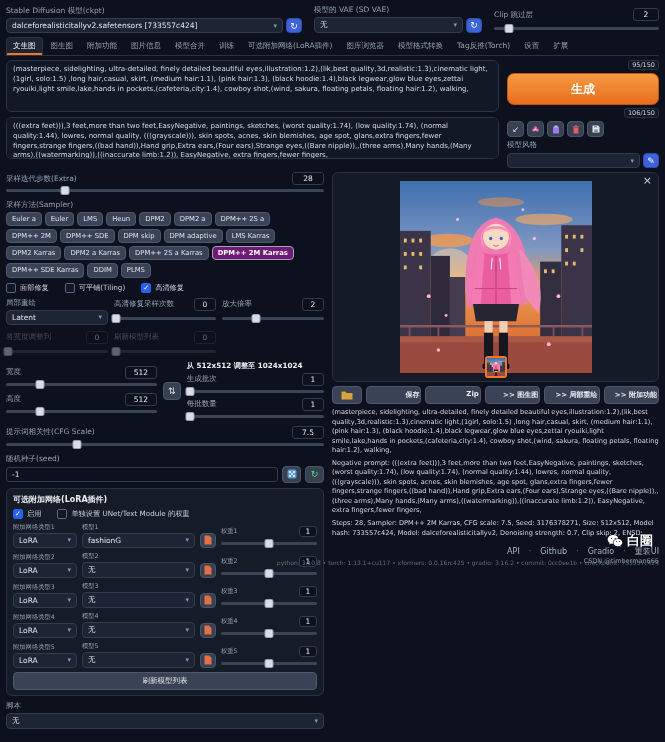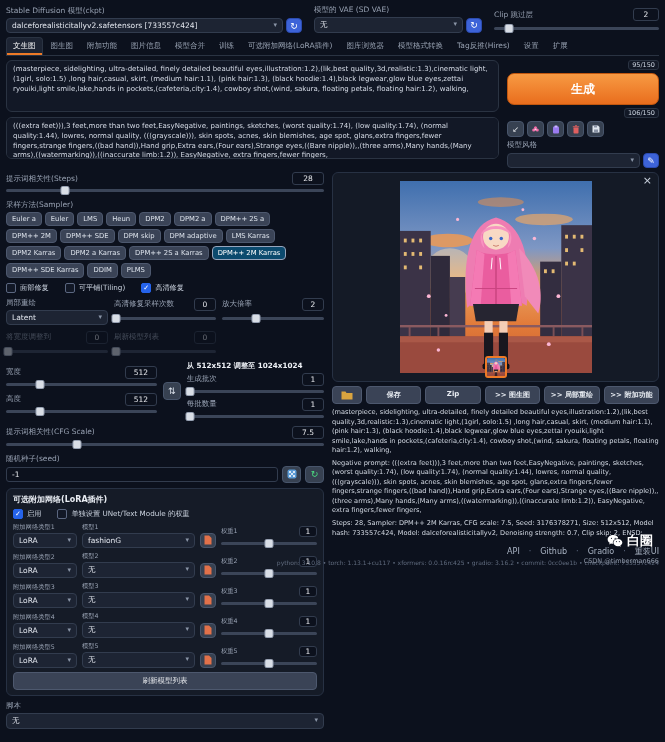--- a/index.html
+++ b/index.html
@@ -1,21 +1,21 @@
 <!DOCTYPE html>
 <html><head>
 <meta charset="utf-8">
 <style>
 *{box-sizing:border-box;margin:0;padding:0}
 html,body{width:665px;height:742px;overflow:hidden}
 body{background:#0c111d;color:#e5e7eb;font-family:"DejaVu Sans","Liberation Sans",sans-serif}
 .app{width:665px;height:568px;display:flex;flex-direction:column;padding:5px 6px 0;gap:4px;position:relative}
 .lbl{font-size:7.5px;color:#98a2b3;white-space:nowrap;overflow:hidden;text-overflow:ellipsis}
 .numbox{background:#0c111d;border:1px solid #323c4e;border-radius:3px;font-size:7.5px;color:#e5e7eb;padding:1px 4px;min-width:32px;text-align:center}
-.dd{background:#1d2433;border:1px solid #323c4e;border-radius:4px;display:flex;justify-content:space-between;align-items:flex-start;gap:4px;padding:2px 5px;font-size:7.5px;color:#e2e6ee;min-height:15px}
+.dd{background:#1d2433;border:1px solid #323c4e;border-radius:4px;display:flex;justify-content:space-between;align-items:center;gap:4px;padding:2px 5px;font-size:7.5px;color:#e2e6ee;min-height:15px}
 .dd .val{overflow:hidden;text-overflow:ellipsis;white-space:nowrap}
 .caret{color:#8b95a7;font-size:7px}
 .trk{position:relative;height:9px;margin-top:1px}
 .trk::before{content:"";position:absolute;left:0;right:0;top:3px;height:3px;background:#3b4558;border-radius:2px}
 .hdl{position:absolute;top:0;width:9px;height:9px;background:#d9dee6;border:1px solid #98a2b4;border-radius:2px;transform:translateX(-50%)}
 .srow{display:flex;justify-content:space-between;align-items:center;gap:4px}
 .qbar{display:flex;gap:12px;align-items:flex-end}
 .qgroup{display:flex;flex-direction:column;gap:2px}
 .qrow{display:flex;gap:3px;align-items:center}
 .refbtn{width:16px;height:15px;background:#3d63d8;border:1px solid #2c4cb0;border-radius:4px;color:#fff;font-size:9px;display:flex;align-items:center;justify-content:center}
@@ -28,21 +28,21 @@
 .gencol{width:152px;display:flex;flex-direction:column;gap:3px}
 .counter{align-self:flex-end;font-size:6.5px;color:#cbd3df;background:#121826;border:1px solid #2a3342;border-radius:3px;padding:0 3px}
 .genbtn{height:32px;background:linear-gradient(#f79a43,#e96d1d);border:1px solid #c2570f;border-radius:7px;color:#fff;font-size:12px;font-weight:700;display:flex;align-items:center;justify-content:center}
 .minis{display:flex;gap:3px}
 .mini{width:17px;height:16px;background:#374151;border:1px solid #48556b;border-radius:4px;display:flex;align-items:center;justify-content:center;font-size:8px;color:#e5e7eb}
 .content{display:flex;gap:8px;flex:1;min-height:0}
 .leftcol{width:318px;display:flex;flex-direction:column;gap:5px}
 .rightcol{flex:1;display:flex;flex-direction:column;gap:4px;min-width:0}
 .sgrid{display:flex;flex-wrap:wrap;gap:3px;margin-top:2px}
 .sbtn{background:#3a4356;border:1px solid #4d586e;border-radius:4px;color:#dbe1ea;font-size:6.8px;padding:2px 5px;line-height:1.2;white-space:nowrap}
-.sbtn.sel{background:#0c4a6e;border-color:#97a5bd;color:#fff;font-weight:400}
+.sbtn.sel{background:#701a75;border-color:#97a5bd;color:#fff;font-weight:700}
 .cbrow{display:flex;gap:16px;align-items:center}
 .cb{display:flex;gap:4px;align-items:center;font-size:7.2px;color:#cbd3df}
 .box{width:10px;height:10px;border:1px solid #5b6780;border-radius:2px;background:#121826;display:flex;align-items:center;justify-content:center;font-size:7px;color:transparent}
 .box.checked{background:#2563eb;border-color:#2563eb;color:#fff}
 .grid3{display:grid;grid-template-columns:1fr 1fr 1fr;gap:6px}
 .cell{display:flex;flex-direction:column;gap:2px}
 .disabled{opacity:.4}
 .whblock{display:flex;gap:6px;align-items:center}
 .whcol{flex:1.1;display:flex;flex-direction:column;gap:4px}
 .bcol{flex:1;display:flex;flex-direction:column;gap:2px}
@@ -55,21 +55,21 @@
 .ptitle{font-size:8px;font-weight:700;color:#e9edf3}
 .lrow{display:grid;grid-template-columns:64px 1fr 16px 96px;gap:5px;align-items:end}
 .lcell{display:flex;flex-direction:column;gap:1px;min-width:0}
 .tinylbl{font-size:6.3px;color:#98a2b3;white-space:nowrap;overflow:hidden;text-overflow:ellipsis}
 .docbtn{width:16px;height:15px;background:#374151;border:1px solid #48556b;border-radius:4px;display:flex;align-items:center;justify-content:center}
 .bigbtn{background:#3a4356;border:1px solid #4d586e;border-radius:4px;color:#e5e7eb;font-size:7.5px;padding:3px;text-align:center}
 .imgpanel{background:#141a26;border:1px solid #273143;border-radius:6px;position:relative;height:210px;display:flex;align-items:center;justify-content:center;flex:none}
 .closex{position:absolute;top:1px;right:6px;color:#cbd3df;font-size:11px}
 .thumb{position:absolute;bottom:3px;left:50%;transform:translateX(-50%);width:22px;height:22px;border:2px solid #ee7a27;border-radius:3px;overflow:hidden;background:#000;display:flex}
 .gbtns{display:flex;gap:4px}
-.gbtn{flex:1;background:#3a4356;border:1px solid #4d586e;border-radius:4px;color:#e9edf3;font-size:7px;font-weight:700;padding:3px 1px;text-align:center;white-space:nowrap}
+.gbtn{flex:1;background:#3a4356;border:1px solid #4d586e;border-radius:4px;color:#e9edf3;font-size:7px;font-weight:700;padding:3px 1px;text-align:right;white-space:nowrap}
 .gbtn.icon{flex:0 0 30px;display:flex;align-items:center;justify-content:center}
 .infotext{font-size:6.6px;line-height:1.45;color:#d3d9e3;overflow:hidden}
 .infotext div{margin-bottom:3px}
 .timetext{color:#5f6a7d;font-size:6px}
 .footer{display:flex;flex-direction:column;align-items:flex-end;gap:2px;padding:4px 0 2px}
 .flinks{display:flex;align-items:center;font-size:8px;color:#aab4c4}
 .flink+.flink::before{content:"·";margin:0 9px;color:#5d6activ;color:#5d6880}
 .fversion{font-size:6px;color:#5f6a7d;text-align:center}
 .brand{position:absolute;right:12px;bottom:18px;display:flex;align-items:center;gap:4px;color:#fff;font-size:13px;font-weight:700}
 .credit{position:absolute;right:6px;bottom:3px;font-size:6.5px;color:#8a93a3}
@@ -114,21 +114,21 @@
   <div class="tabs">
     <div class="tab active">文生图</div>
     <div class="tab">图生图</div>
     <div class="tab">附加功能</div>
     <div class="tab">图片信息</div>
     <div class="tab">模型合并</div>
     <div class="tab">训练</div>
     <div class="tab">可选附加网络(LoRA插件)</div>
     <div class="tab">图库浏览器</div>
     <div class="tab">模型格式转换</div>
-    <div class="tab">Tag反推(Hires)</div>
+    <div class="tab">Tag反推(Torch)</div>
     <div class="tab">设置</div>
     <div class="tab">扩展</div>
   </div>
 
   <div class="prow">
     <div class="prompts">
       <textarea style="height: 52px;">(masterpiece, sidelighting, ultra-detailed, finely detailed beautiful eyes,illustration:1.2),(lik,best quality,3d,realistic:1.3),cinematic light,(1girl, solo:1.5) ,long hair,casual, skirt, (medium hair:1.1), (pink hair:1.3), (black hoodie:1.4),black legwear,glow blue eyes,zettai ryouiki,light smile,lake,hands in pockets,(cafeteria,city:1.4), cowboy shot,(wind, sakura, floating petals, floating hair:1.2), walking,</textarea>
       <textarea style="height: 42px;">(((extra feet))),3 feet,more than two feet,EasyNegative, paintings, sketches, (worst quality:1.74), (low quality:1.74), (normal quality:1.44), lowres, normal quality, (((grayscale))), skin spots, acnes, skin blemishes, age spot, glans,extra fingers,fewer fingers,strange fingers,((bad hand)),Hand grip,Extra ears,(Four ears),Strange eyes,((Bare nipple)),,(three arms),Many hands,(Many arms),((watermarking)),((inaccurate limb:1.2)), EasyNegative, extra fingers,fewer fingers,</textarea>
     </div>
     <div class="gencol">
@@ -180,21 +180,21 @@
       </div>
     </div>
   </div>
 
   <div class="content">
 
     <div class="leftcol">
 
       <div>
         <div class="srow">
-          <div class="lbl">提示词相关性(Steps)</div>
+          <div class="lbl">采样迭代步数(Extra)</div>
           <div class="numbox">28</div>
         </div>
         <div class="trk">
             <span class="hdl" style="left:18.7%"></span>
           </div>
       </div>
 
       <div>
         <div class="lbl">采样方法(Sampler)</div>
         <div class="sgrid">

